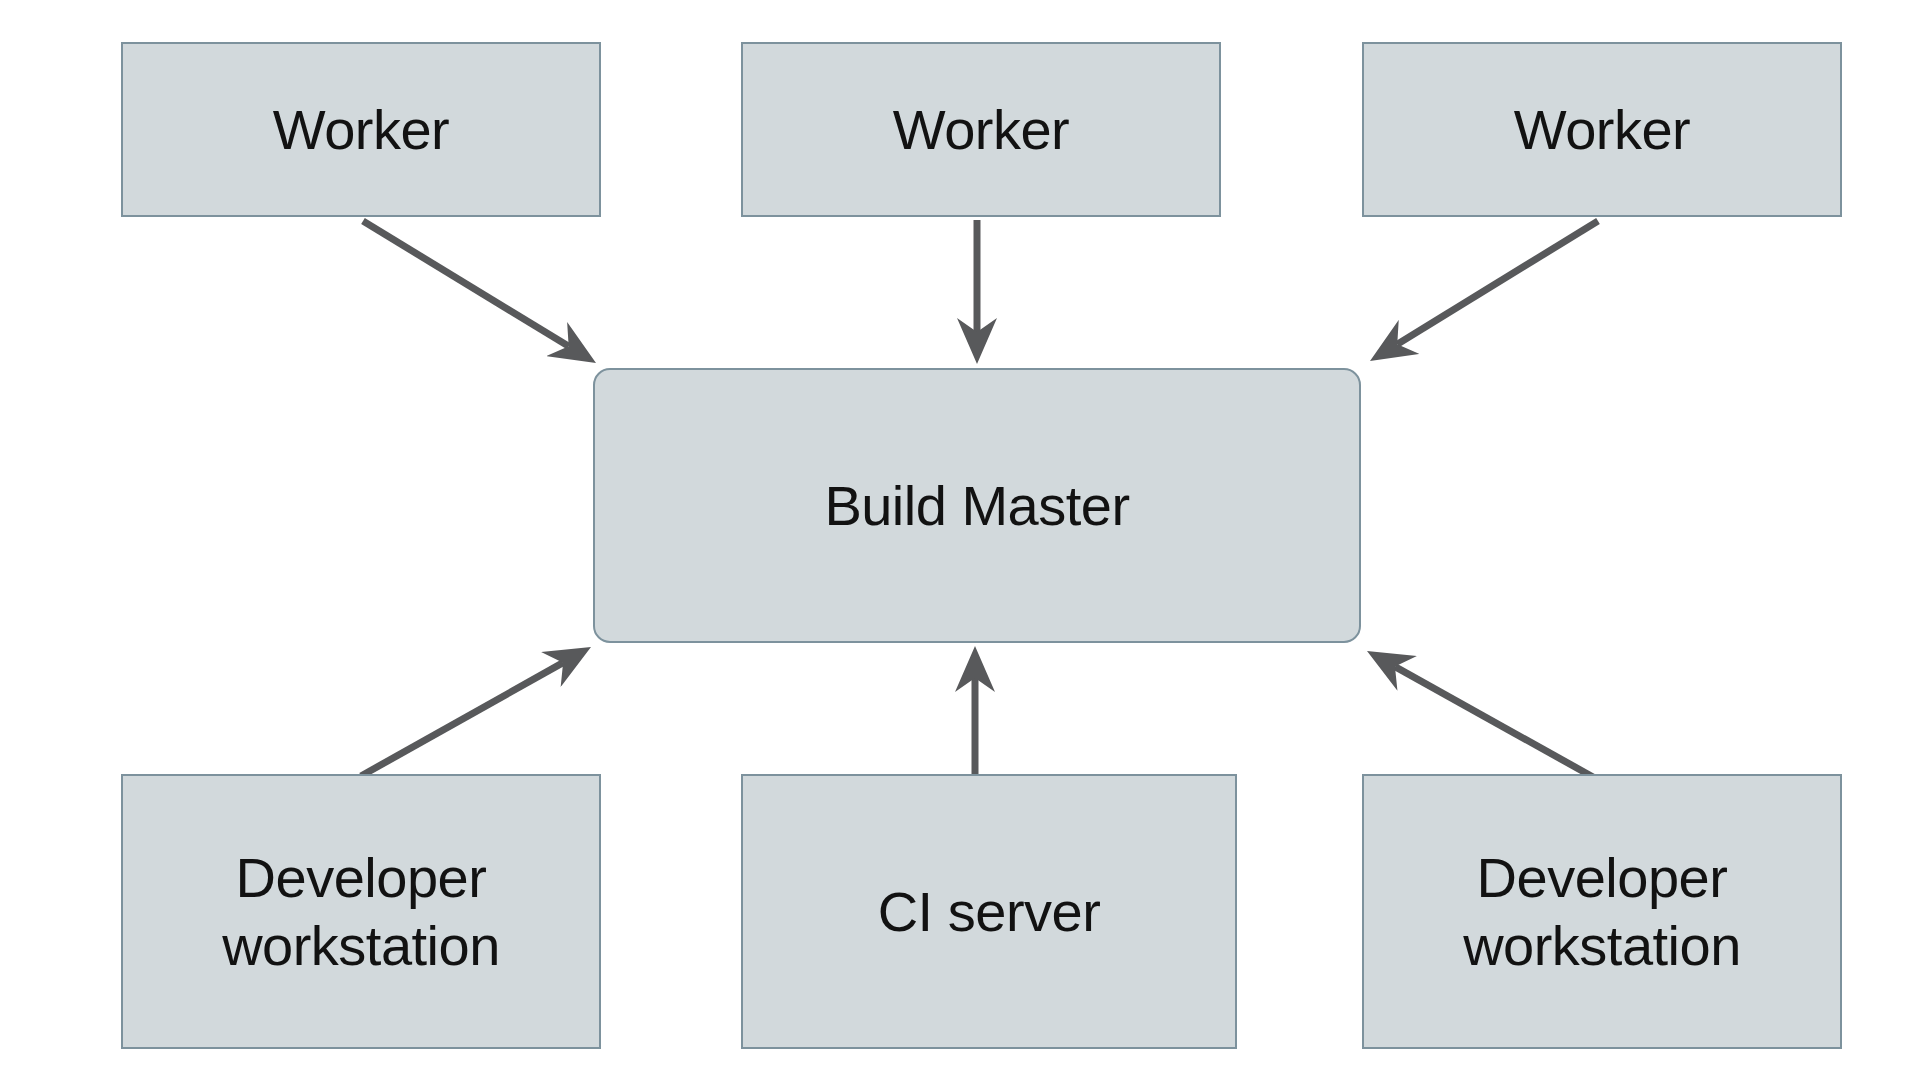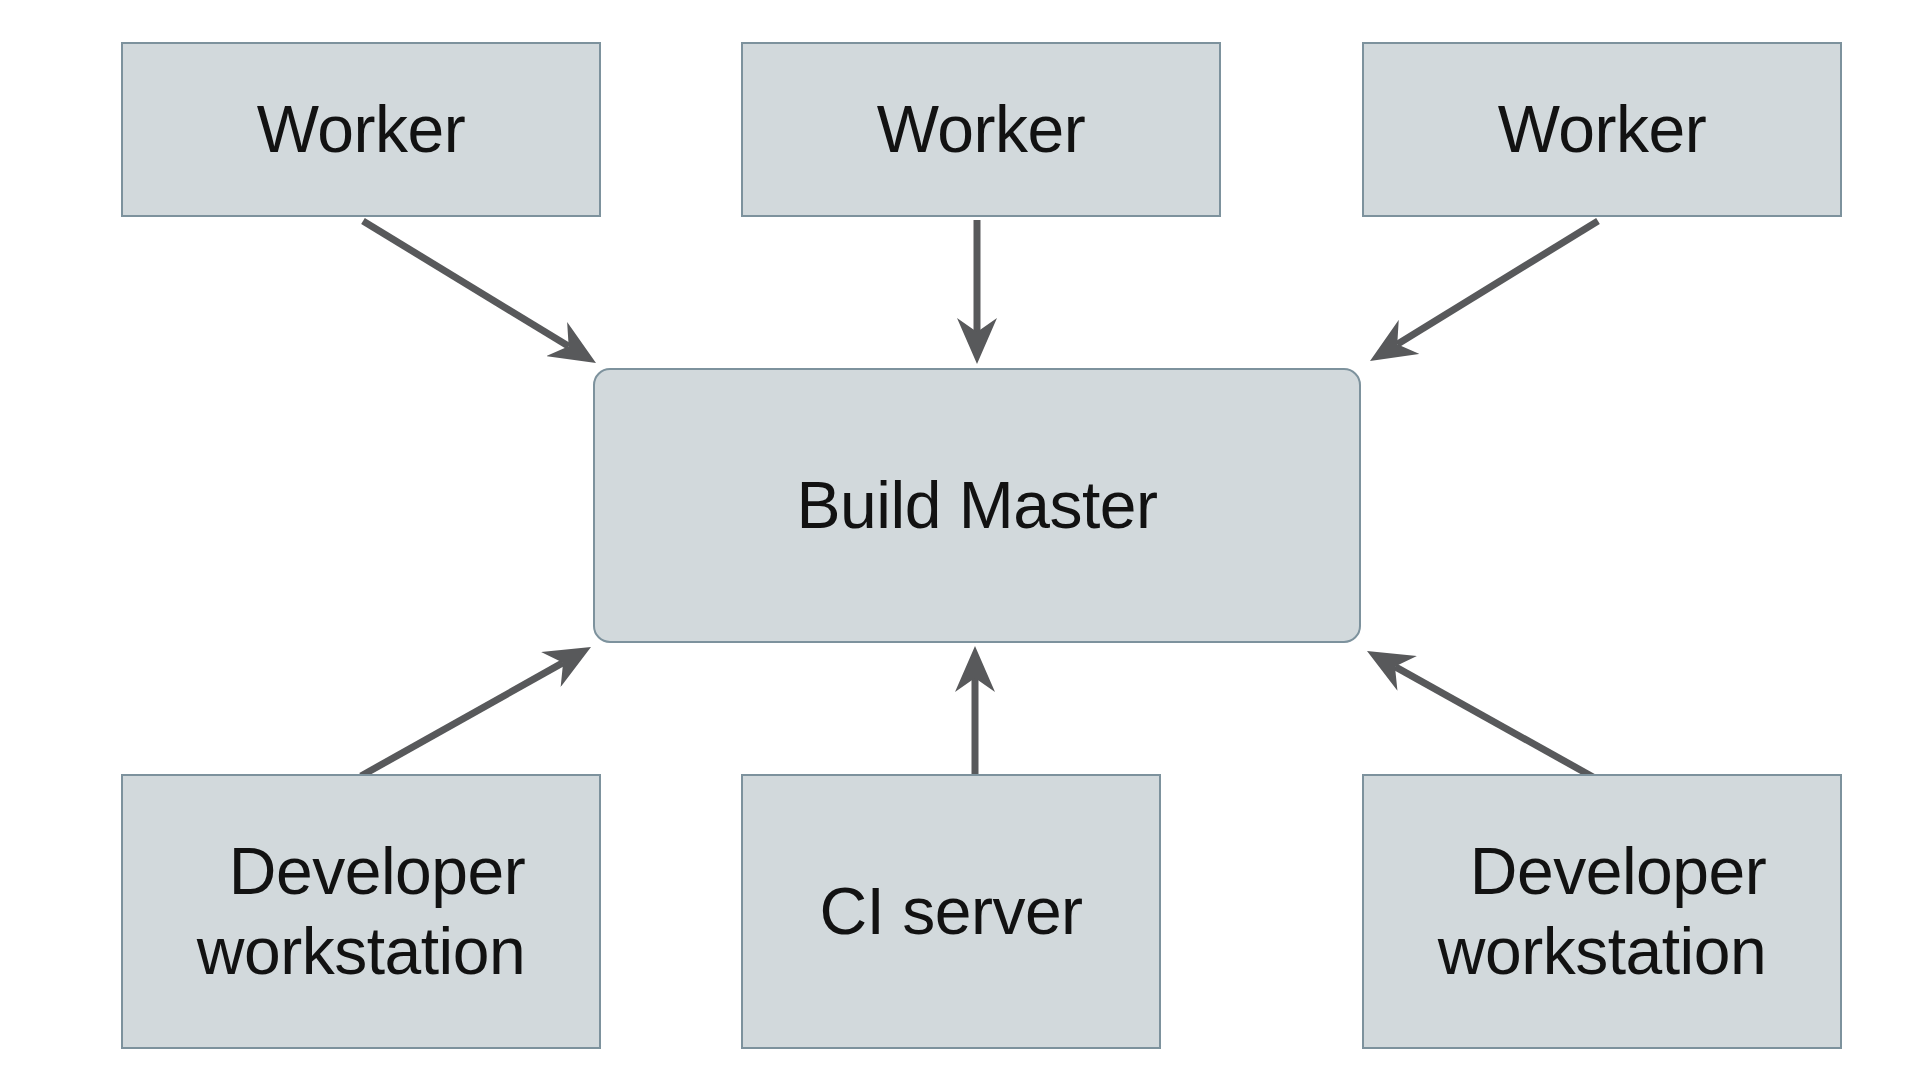--- a/index.html
+++ b/index.html
@@ -22,24 +22,24 @@
     pointer-events:none;
   }
   .node{
     position:absolute;
     box-sizing:border-box;
     background:var(--node-fill);
     border:2px solid var(--node-border);
     display:flex;align-items:center;justify-content:center;
   }
   .node-label{
-    font-size:66px;
+    font-size:56px;
     line-height:1.2;
     color:var(--text);
-    text-align:right;
+    text-align:center;
     white-space:pre-line;
     letter-spacing:-0.5px;
   }
 </style>
 </head>
 <body>
 
 <div class="canvas">
   <svg id="arrow-layer" viewBox="0 0 1910 1090" xmlns="http://www.w3.org/2000/svg">
     <defs>
@@ -66,21 +66,21 @@
       <div class="node" style="left: 1362px; top: 42px; width: 480px; height: 175px;">
         <span class="node-label">Worker</span>
       </div>
       <div class="node" style="left: 593px; top: 368px; width: 768px; height: 275px; border-radius: 17px;">
         <span class="node-label">Build Master</span>
       </div>
       <div class="node" style="left: 121px; top: 774px; width: 480px; height: 275px;">
         <span class="node-label">Developer
 workstation</span>
       </div>
-      <div class="node" style="left: 741px; top: 774px; width: 420px; height: 275px;">
+      <div class="node" style="left: 741px; top: 774px; width: 496px; height: 275px;">
         <span class="node-label">CI server</span>
       </div>
       <div class="node" style="left: 1362px; top: 774px; width: 480px; height: 275px;">
         <span class="node-label">Developer
 workstation</span>
       </div>
     </div>
 </div>
 
 </body></html>

